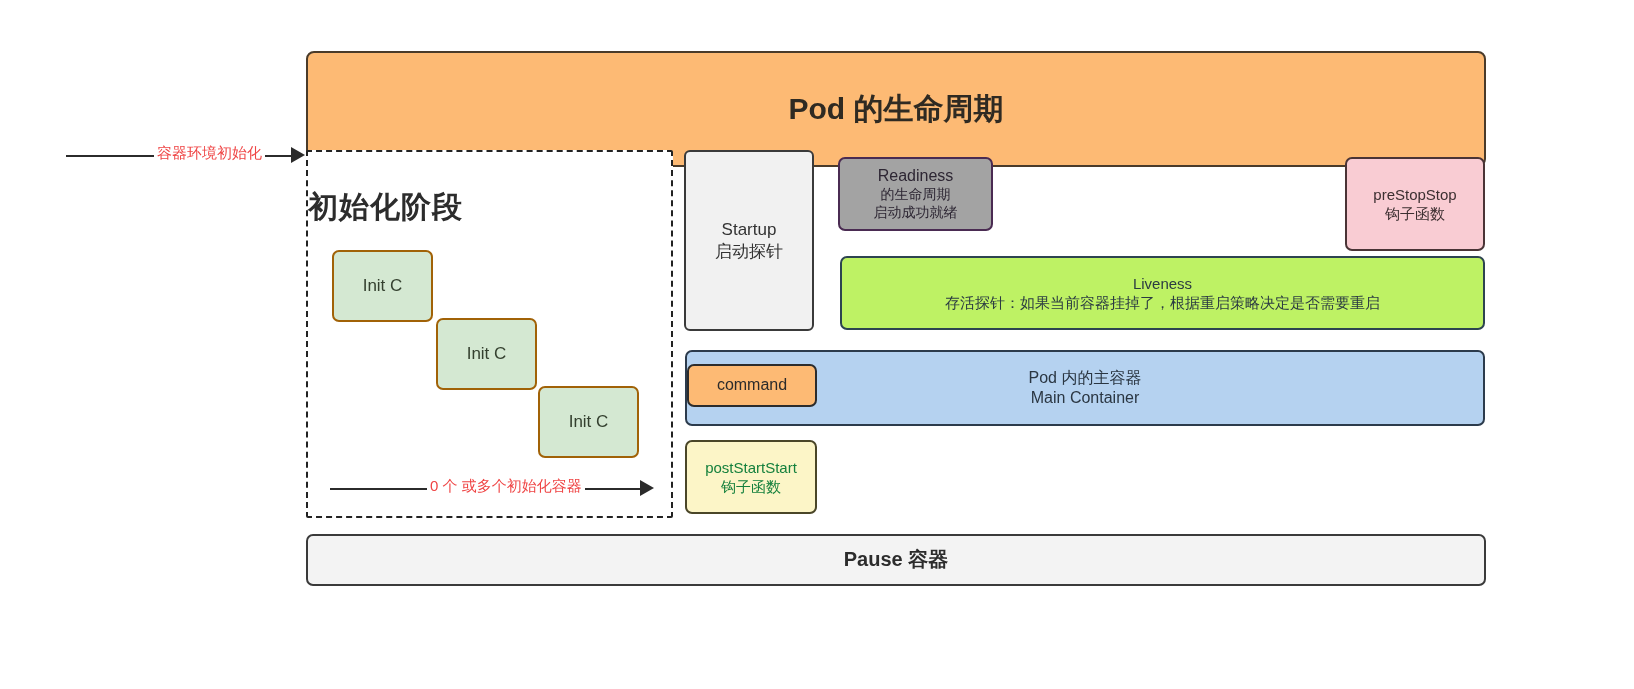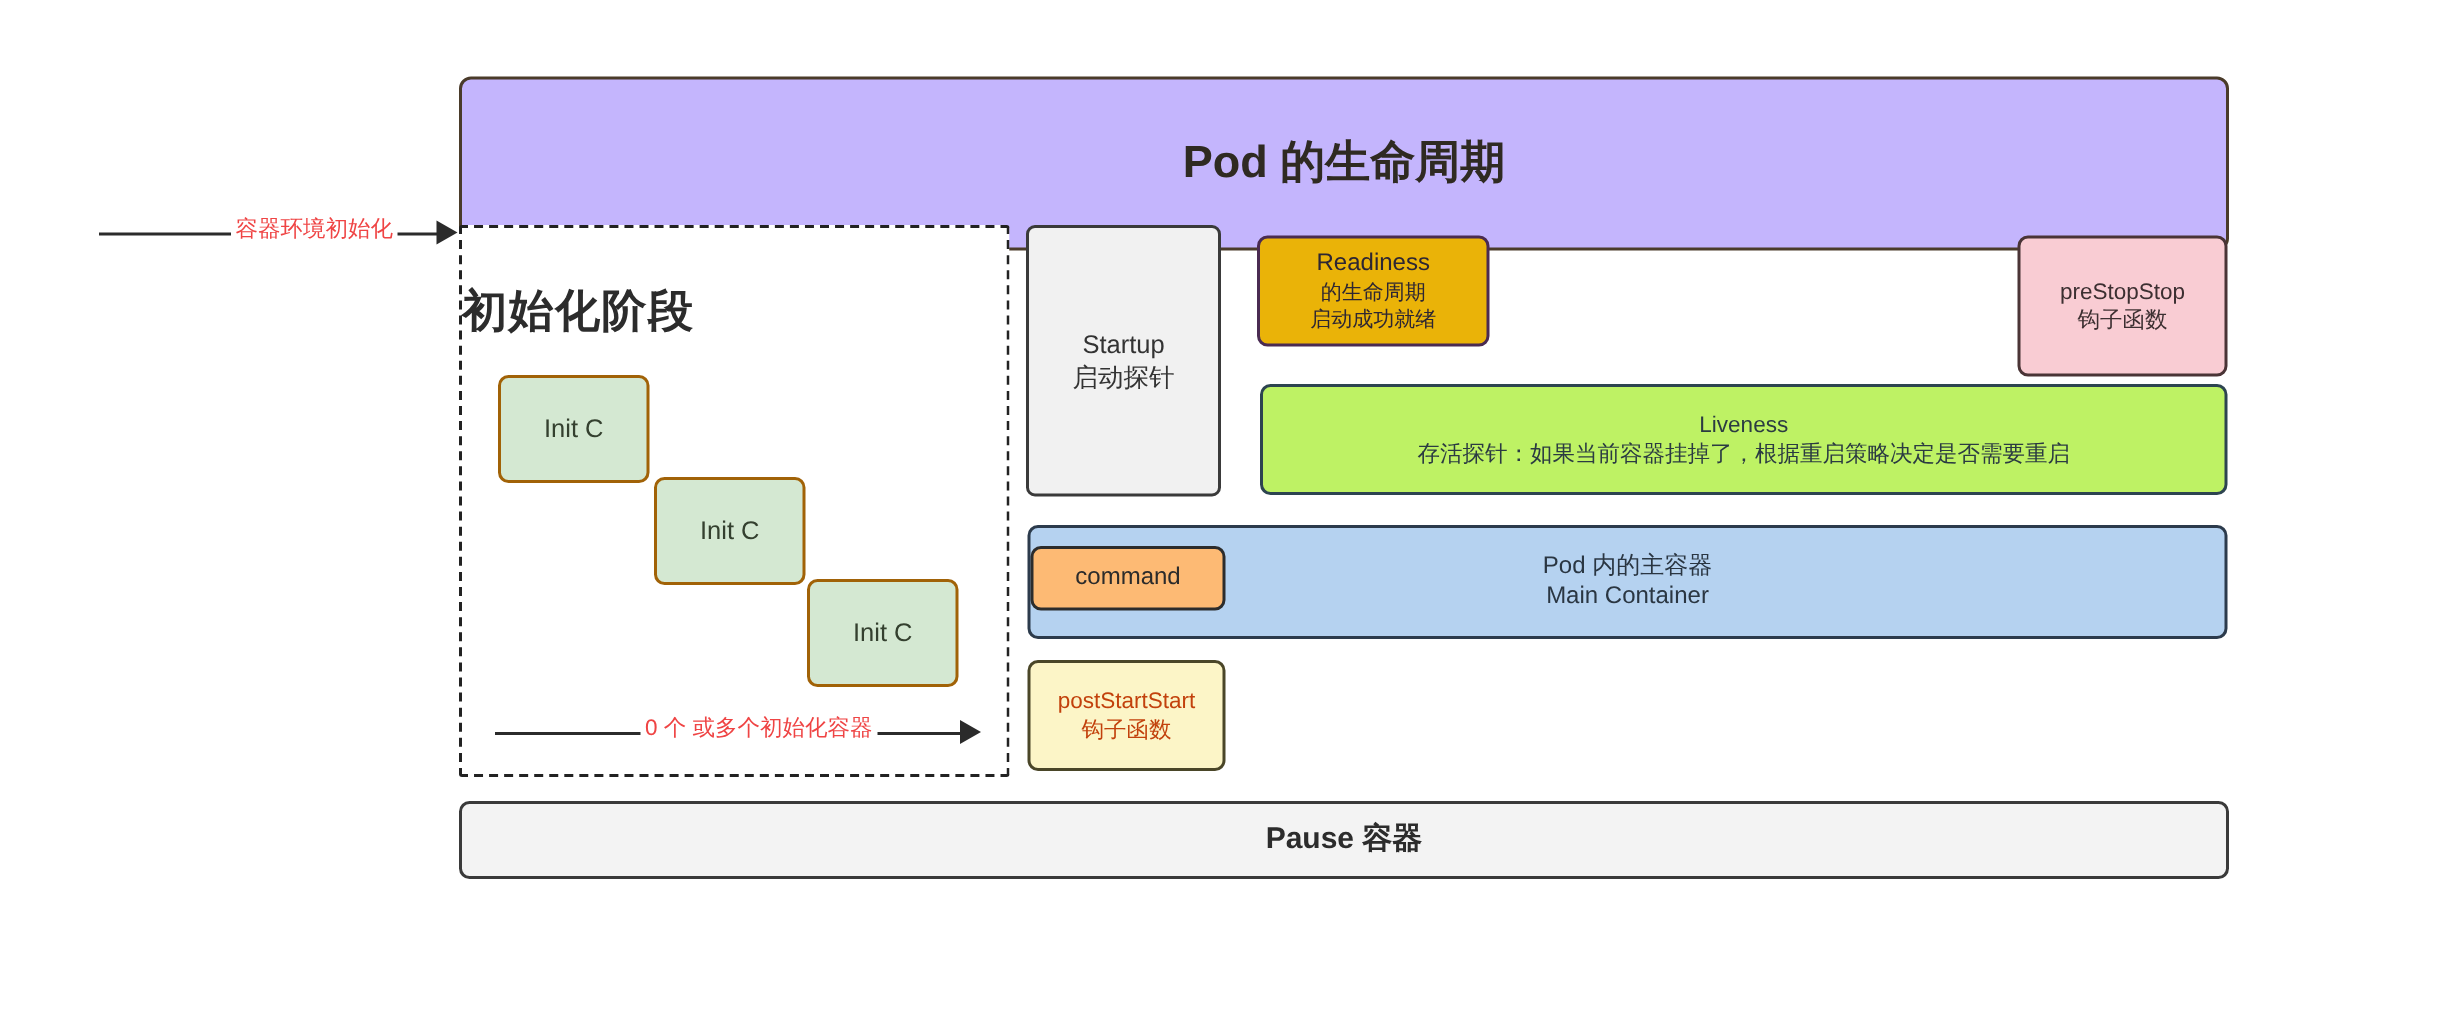--- a/index.html
+++ b/index.html
@@ -32,21 +32,21 @@
     line-height: 1.28;
     color: #33322e;
   }
 
   
   #title-banner {
     left: 306px;
     top: 51px;
     width: 1180px;
     height: 116px;
-    background: #c4b5fd;
+    background: #fdba74;
     border: 2px solid #4a3b2a;
     font-size: 30px;
     font-weight: bold;
     color: #2f2a22;
     border-radius: 8px;
   }
 
   
   #init-phase {
     position: absolute;
@@ -131,21 +131,21 @@
     color: #333333;
     align-items: center;
   }
 
   
   #readiness {
     left: 838px;
     top: 157px;
     width: 155px;
     height: 74px;
-    background: #eab308;
+    background: #a3a3a3;
     border: 2px solid #4a2b52;
     border-radius: 7px;
     font-size: 15px;
     color: #2d2633;
   }
   #readiness .l1 { font-size: 16px; }
   #readiness .l2, #readiness .l3 { font-size: 14px; }
 
   
   #prestop {
@@ -205,21 +205,21 @@
   
   #poststart {
     left: 685px;
     top: 440px;
     width: 132px;
     height: 74px;
     background: #fcf5c7;
     border: 2px solid #4a4628;
     border-radius: 7px;
     font-size: 15px;
-    color: #c2410c;
+    color: #15803d;
   }
 
   
   #pause-container {
     left: 306px;
     top: 534px;
     width: 1180px;
     height: 52px;
     background: #f3f3f3;
     border: 2px solid #3a3a3a;

